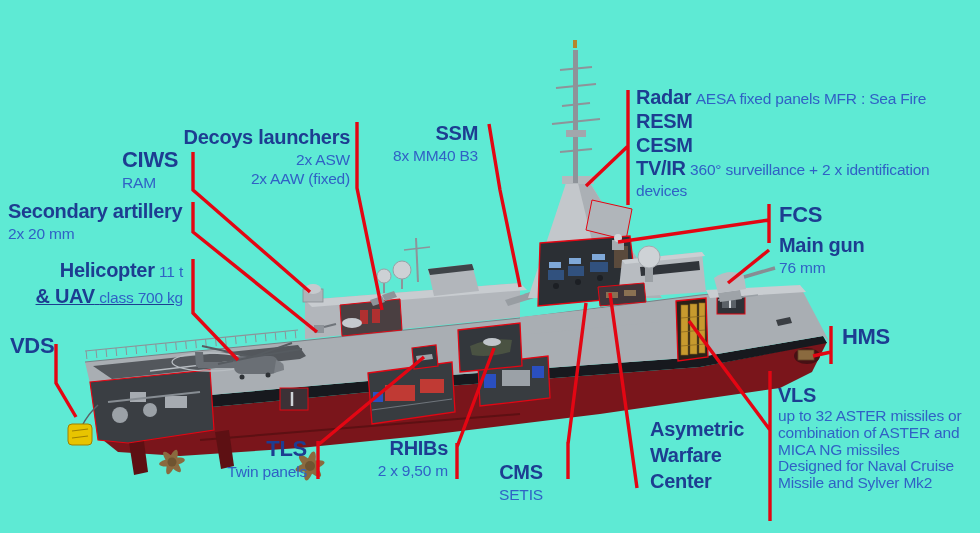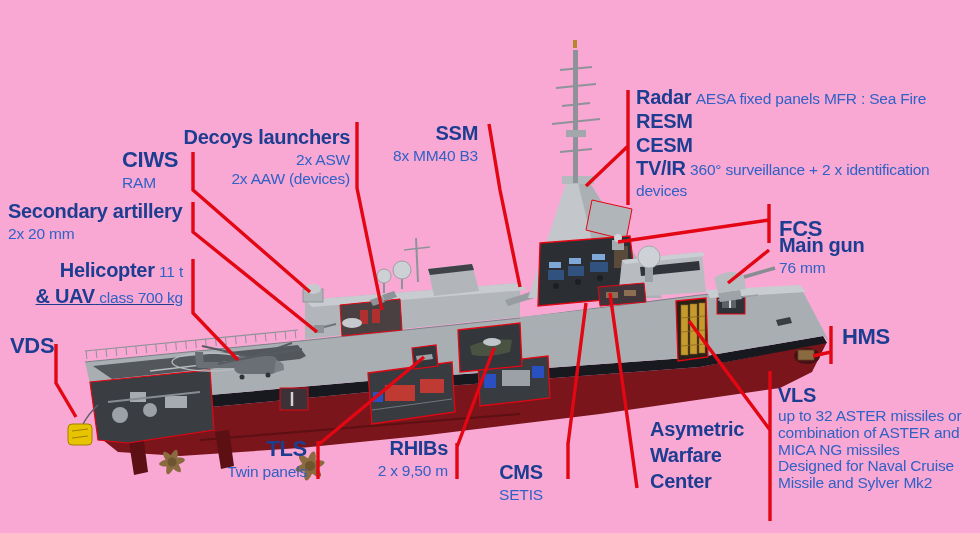--- a/index.html
+++ b/index.html
@@ -1,17 +1,17 @@
 <!DOCTYPE html>
 <html style="--heading-blue: #1d3d91; --desc-blue: #3061c5; --leader-red: #e30613; --hull-gray: #a9aeb3; --superstructure-gray: #c3c7cb; --deck-gray: #53575c; --boot-black: #17191e; --hull-red: #7a151b; --hull-red-dark: #5d1013; --vds-yellow: #e8c400; --vls-gold: #c79a2e; --engine-red: #c03a34; --engine-blue: #2a4fc0; --propeller-bronze: #8a6a3f;"><head>
 <meta charset="utf-8">
 <style>
   html,body{margin:0;padding:0;background:#fff;}
   .stage{
-    position:relative;width:980px;height:533px;background:#f9a8d4;
+    position:relative;width:980px;height:533px;background:#5eead4;
     font-family:"Liberation Sans",sans-serif;overflow:hidden;
   }
   .stage svg{position:absolute;left:0;top:0;}
   .label{position:absolute;color:var(--heading-blue);}
   .term{
     font-weight:bold;color:var(--heading-blue);
     font-size:20px;letter-spacing:-0.3px;
   }
   .term.big{font-size:22px;}
   .desc{font-weight:normal;color:var(--desc-blue);font-size:15.5px;letter-spacing:-0.2px;}
@@ -262,21 +262,21 @@
   <div class="label" style="left:636px;top:86px;width:336px;">
     <div class="line"><span class="term">Radar</span> <span class="desc">AESA fixed panels MFR : Sea Fire</span></div>
     <div class="line"><span class="term">RESM</span></div>
     <div class="line"><span class="term">CESM</span></div>
     <div class="wrapline"><span class="term">TV/IR</span> <span class="desc">360° surveillance + 2 x identification devices</span></div>
   </div>
 
   <div class="label ra" style="left:140px;top:118px;width:210px;margin-top:8px;">
     <div class="line"><span class="term">Decoys launchers</span></div>
     <div class="dline"><span class="desc">2x ASW</span></div>
-    <div class="dline"><span class="desc">2x AAW (devices)</span></div>
+    <div class="dline"><span class="desc">2x AAW (fixed)</span></div>
   </div>
 
   <div class="label" style="left:122px;top:148px;">
     <div class="line"><span class="term big">CIWS</span></div>
     <div class="dline"><span class="desc">RAM</span></div>
   </div>
 
   <div class="label" style="left:8px;top:200px;">
     <div class="line"><span class="term">Secondary artillery</span></div>
     <div class="dline"><span class="desc">2x 20 mm</span></div>
@@ -289,21 +289,21 @@
 
   <div class="label" style="left:10px;top:333px;">
     <span class="term big">VDS</span>
   </div>
 
   <div class="label ra" style="left:320px;top:122px;width:158px;">
     <div class="line"><span class="term">SSM</span></div>
     <div class="dline"><span class="desc">8x MM40 B3</span></div>
   </div>
 
-  <div class="label" style="left:779px;top:216px;text-align:right;">
+  <div class="label" style="left:779px;top:202px;text-align:right;">
     <span class="term big">FCS</span>
   </div>
 
   <div class="label" style="left:779px;top:234px;">
     <div class="line"><span class="term">Main gun</span></div>
     <div class="dline"><span class="desc">76 mm</span></div>
   </div>
 
   <div class="label" style="left:842px;top:324px;">
     <span class="term big">HMS</span>

